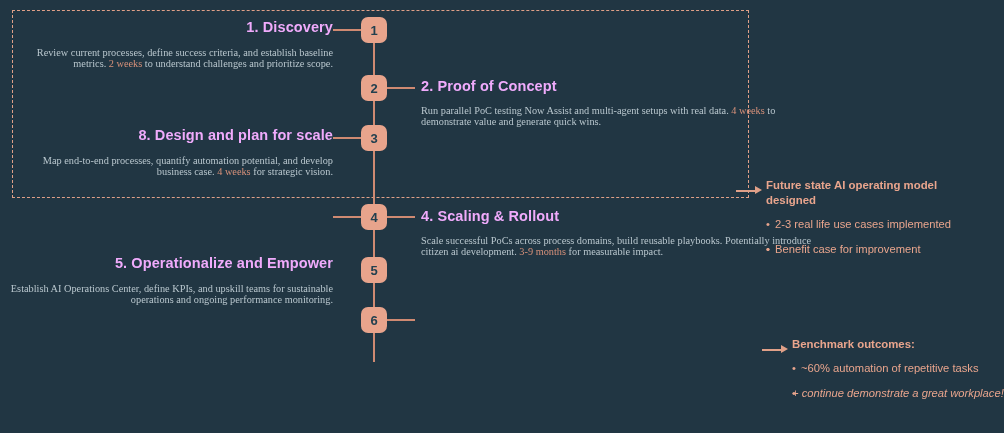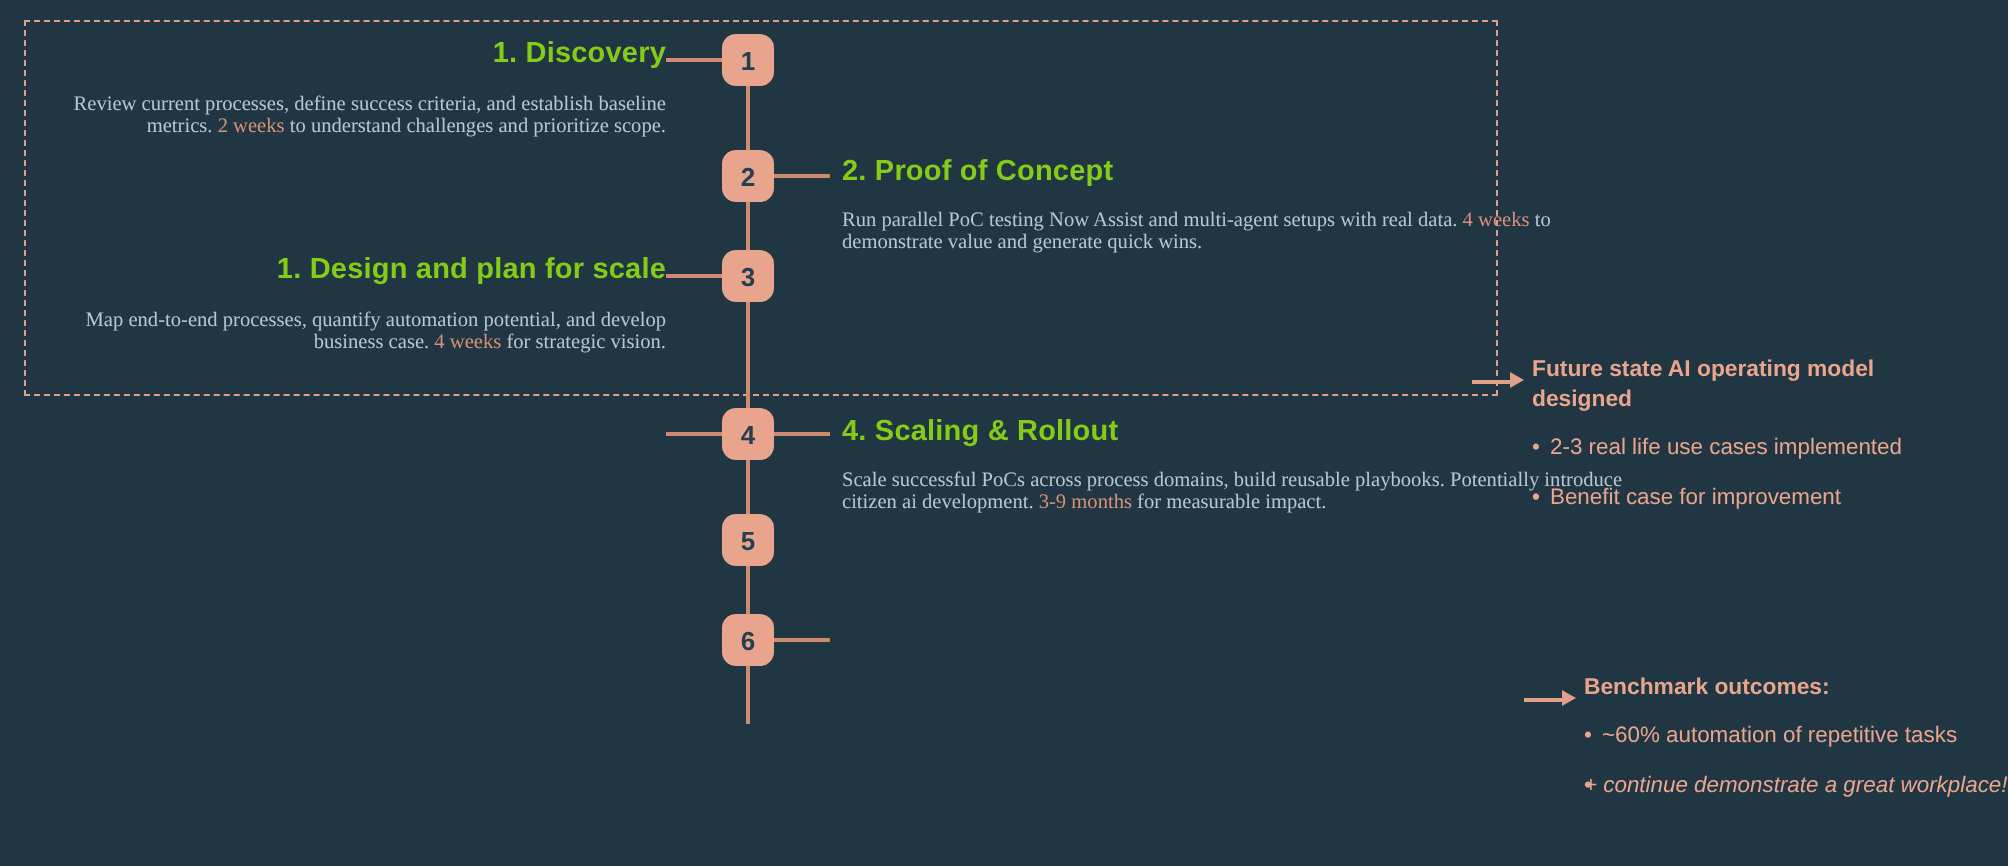--- a/index.html
+++ b/index.html
@@ -77,21 +77,21 @@
   .stub.s3 { top: 137px; }
   .stub.s4 { top: 216px; }
   .stub.s6 { top: 319px; }
 
   
   .step { position: absolute; }
 
   .step-title {
     font-size: 14.5px;
     font-weight: bold;
-    color: #84cc16;
+    color: #f0abfc;
     letter-spacing: .1px;
     white-space: nowrap;
   }
   .step-body {
     font-size: 10.3px;
     line-height: 11px;
     color: #b9c7ce;
     font-family: Liberation Serif, serif;
   }
   .dur { color: #d8917a; }
@@ -202,33 +202,39 @@
   </div>
 
   <div id="step-2" class="step right">
     <div class="step-title">2. Proof of Concept</div>
     <div class="step-body">
       <span>Run parallel PoC testing Now Assist and multi-agent setups with real data. </span><span class="dur">4 weeks</span><span> to demonstrate value and generate quick wins.</span>
     </div>
   </div>
 
   <div id="step-3" class="step left">
-    <div class="step-title">1. Design and plan for scale</div>
+    <div class="step-title">8. Design and plan for scale</div>
     <div class="step-body">
       <span>Map end-to-end processes, quantify automation potential, and develop business case. </span><span class="dur">4 weeks</span><span> for strategic vision.</span>
     </div>
   </div>
 
   <div id="step-4" class="step right">
     <div class="step-title">4. Scaling &amp; Rollout</div>
     <div class="step-body">
       <span>Scale successful PoCs across process domains, build reusable playbooks. Potentially introduce citizen ai development. </span><span class="dur">3-9 months</span><span> for measurable impact.</span>
     </div>
   </div>
 
+  <div id="step-5" class="step left">
+    <div class="step-title">5. Operationalize and Empower</div>
+    <div class="step-body">
+      <span>Establish AI Operations Center, define KPIs, and upskill teams for sustainable operations and ongoing performance monitoring.</span><span class="dur"></span><span></span>
+    </div>
+  </div>
 
 
   <div id="callout-1" class="callout">
     <div class="arrow">
       <div class="arrow-line"></div>
       <div class="arrow-head"></div>
     </div>
     <div class="callout-inner">
       <div class="callout-title">Future state AI operating model designed</div>
       <ul class="bullets">

